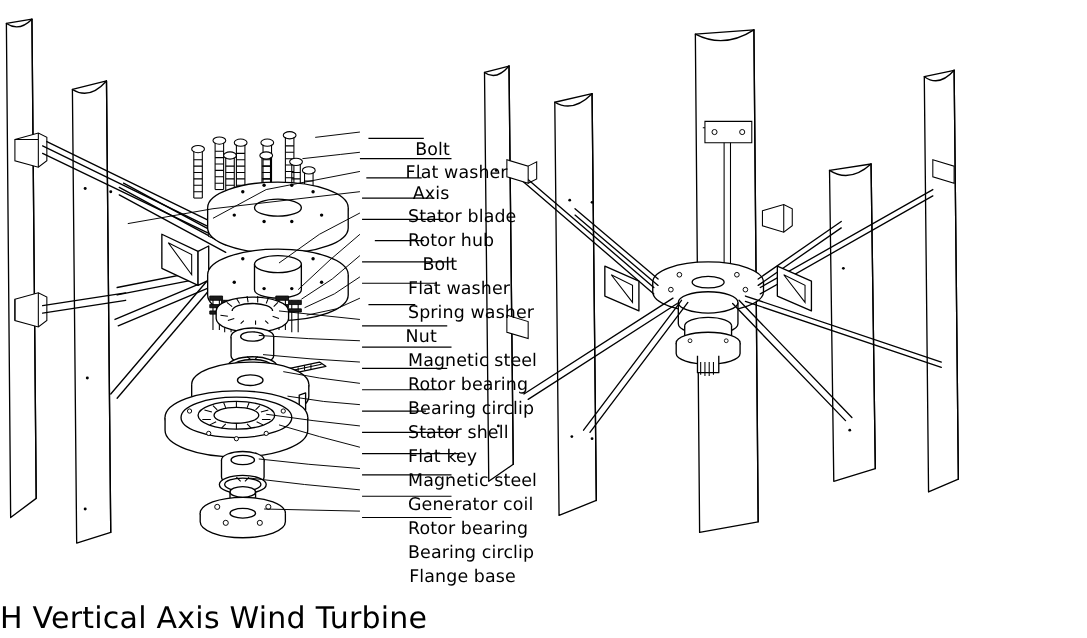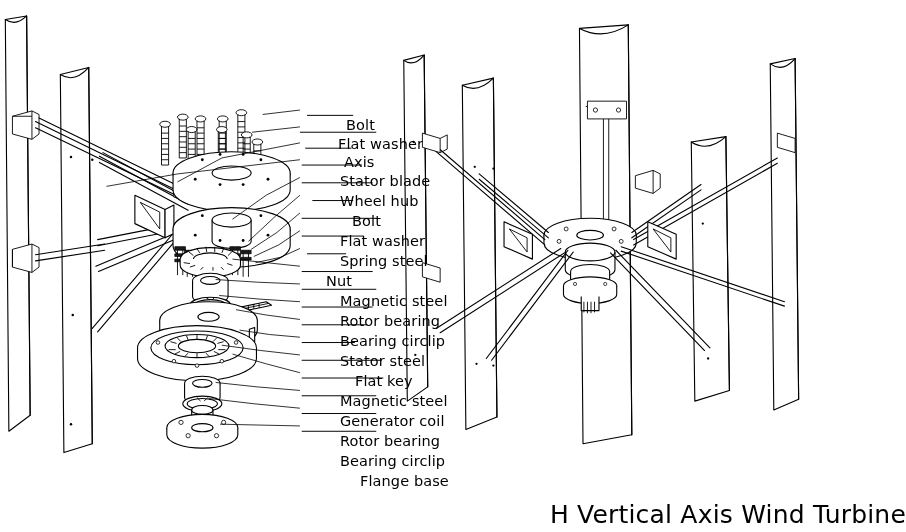--- a/index.html
+++ b/index.html
@@ -3,21 +3,21 @@
 <meta charset="utf-8">
 <title>H Vertical Axis Wind Turbine — Exploded Assembly Diagram</title>
 <style>
   html,body{margin:0;padding:0;background:#ffffff;}
   body{width:906px;height:532px;overflow:hidden;
        font-family:"DejaVu Sans","Liberation Sans",sans-serif;}
   #stage{position:relative;width:804px;height:532px;background:#ffffff;}
   #art{position:absolute;inset:0;}
   .lbl{position:absolute;font-size:14.5px;color:#000;white-space:nowrap;
        line-height:1;letter-spacing:.1px;}
-  #title{position:absolute;left:0;top:500px;width:906px;text-align:right;
+  #title{position:absolute;left:0;top:500px;width:906px;text-align:left;
          font-size:25px;color:#000;letter-spacing:.2px;}
 </style>
 </head>
 <body>
 
 <div id="stage">
 
   <svg id="art" viewBox="0 0 906 532">
     <defs>
       <style>
@@ -420,32 +420,32 @@
         <path class="tf" d="M876 150 L896 156 L896 172 L876 166 Z"></path>
       </g>
     </g>
   </svg>
 
   <div>
     <div class="lbl" style="left:346px;top:118px">Bolt</div>
     <div class="lbl" style="left:338px;top:137px">Flat washer</div>
     <div class="lbl" style="left:344px;top:155px">Axis</div>
     <div class="lbl" style="left:340px;top:174px">Stator blade</div>
-    <div class="lbl" style="left:340px;top:194px">Wheel hub</div>
+    <div class="lbl" style="left:340px;top:194px">Rotor hub</div>
     <div class="lbl" style="left:352px;top:214px">Bolt</div>
     <div class="lbl" style="left:340px;top:234px">Flat washer</div>
-    <div class="lbl" style="left:340px;top:254px">Spring steel</div>
-    <div class="lbl" style="left:326px;top:274px">Nut</div>
+    <div class="lbl" style="left:340px;top:254px">Spring washer</div>
+    <div class="lbl" style="left:338px;top:274px">Nut</div>
     <div class="lbl" style="left:340px;top:294px">Magnetic steel</div>
     <div class="lbl" style="left:340px;top:314px">Rotor bearing</div>
     <div class="lbl" style="left:340px;top:334px">Bearing circlip</div>
-    <div class="lbl" style="left:340px;top:354px">Stator steel</div>
-    <div class="lbl" style="left:355px;top:374px">Flat key</div>
+    <div class="lbl" style="left:340px;top:354px">Stator shell</div>
+    <div class="lbl" style="left:340px;top:374px">Flat key</div>
     <div class="lbl" style="left:340px;top:394px">Magnetic steel</div>
     <div class="lbl" style="left:340px;top:414px">Generator coil</div>
     <div class="lbl" style="left:340px;top:434px">Rotor bearing</div>
     <div class="lbl" style="left:340px;top:454px">Bearing circlip</div>
-    <div class="lbl" style="left:360px;top:474px">Flange base</div>
+    <div class="lbl" style="left:341px;top:474px">Flange base</div>
   </div>
 
   <div id="title">H Vertical Axis Wind Turbine</div>
 
 </div>
 
 </body></html>

